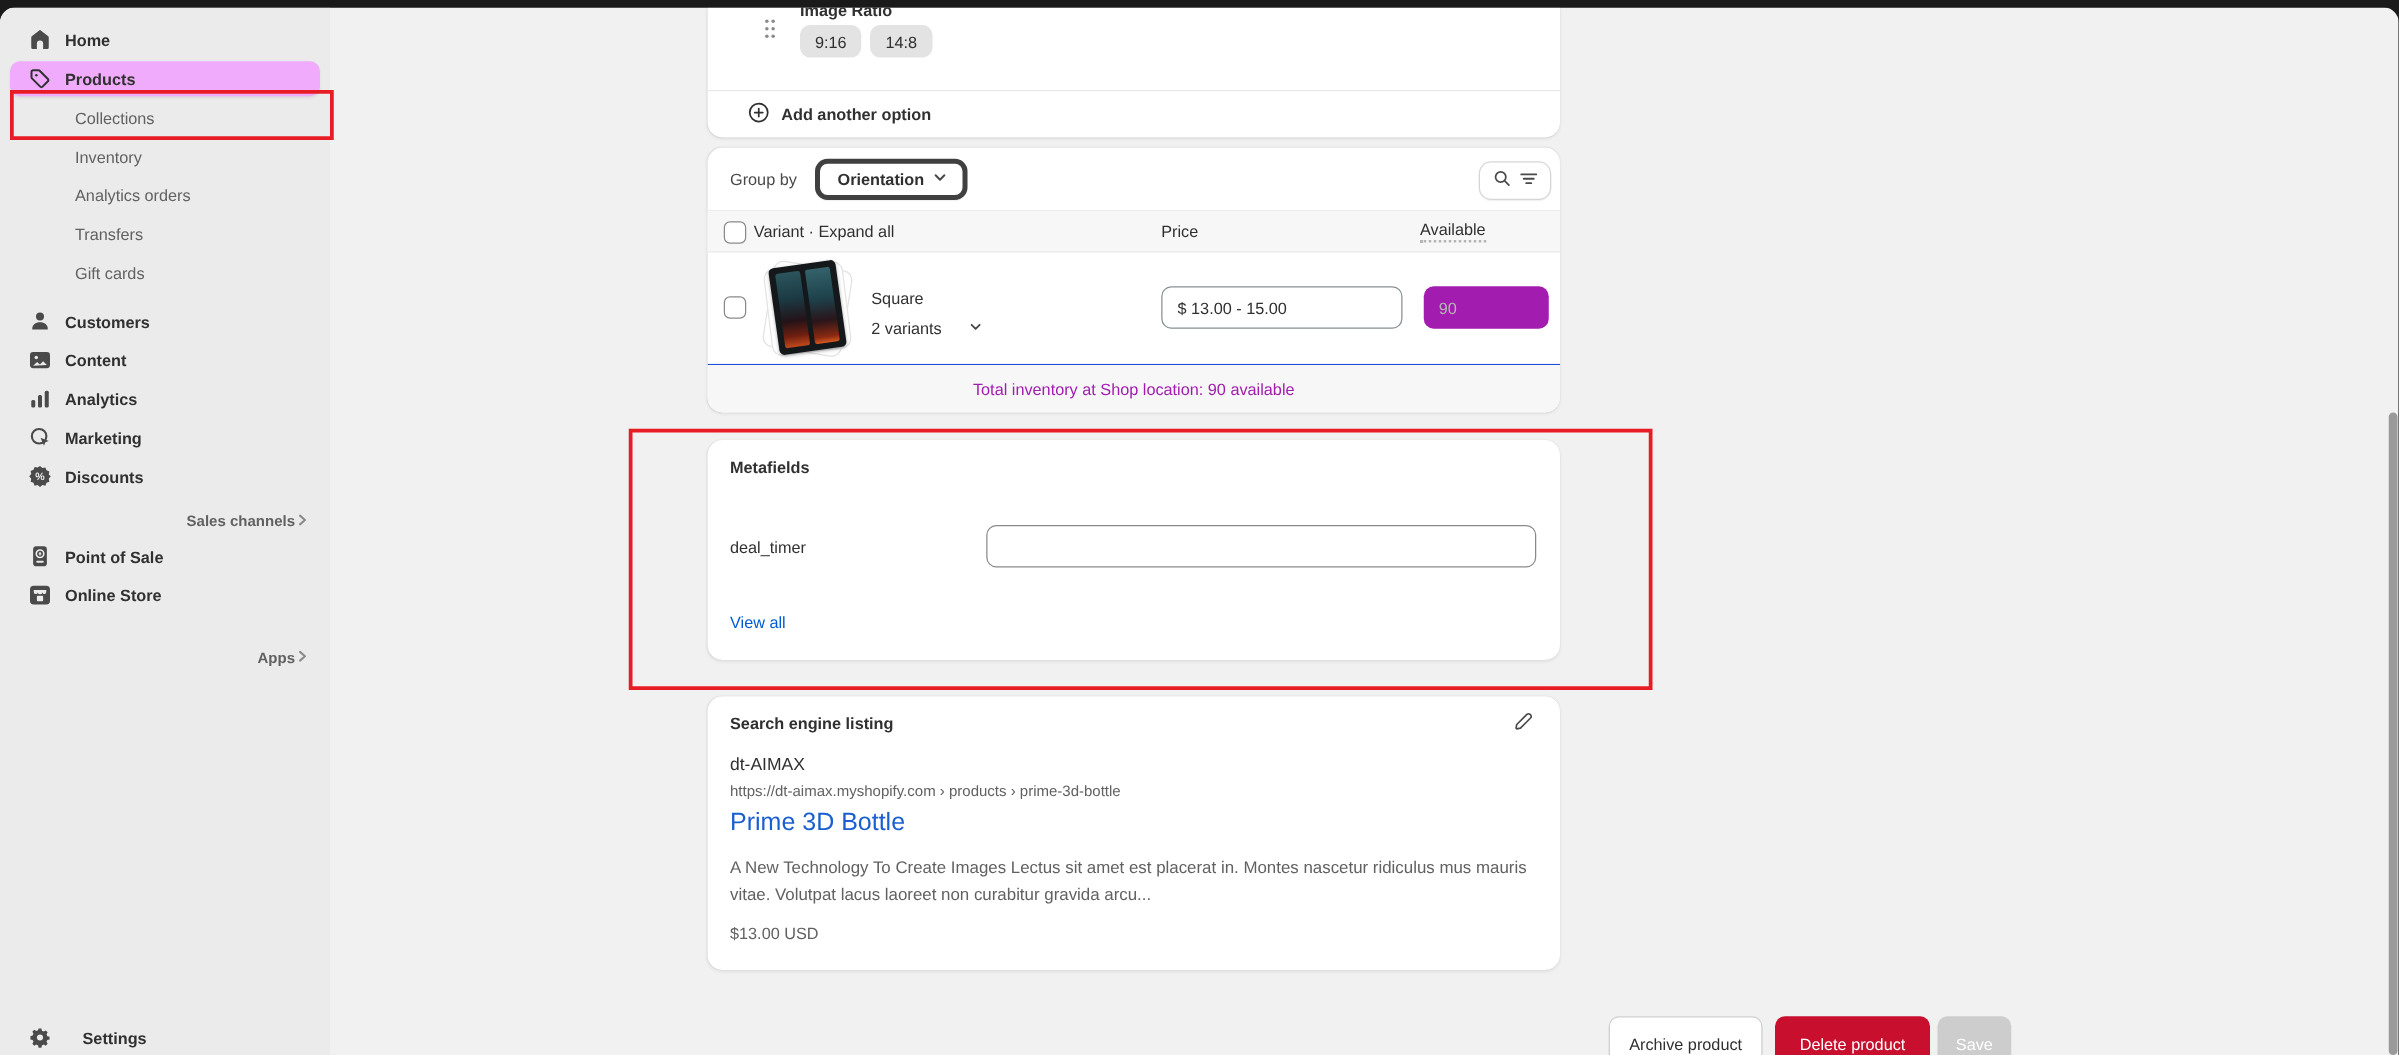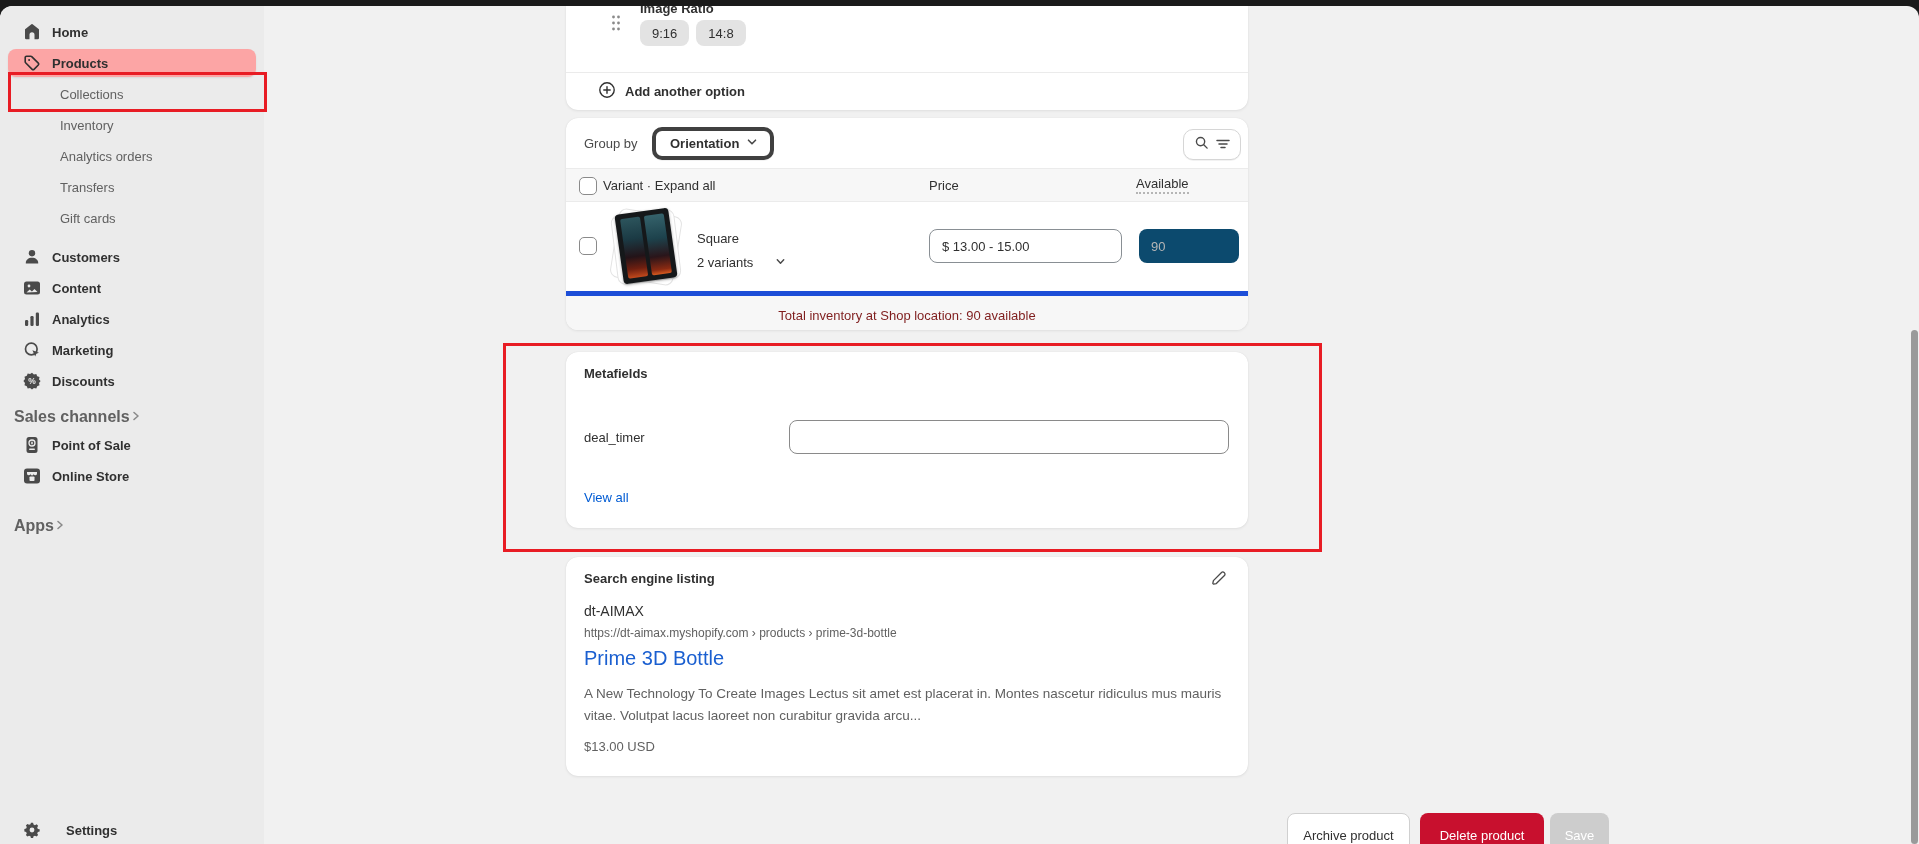--- a/index.html
+++ b/index.html
@@ -8,25 +8,25 @@
   .topbar { position:absolute; top:0; left:0; width:1919px; height:6px; background:#1a1a1a; z-index:50; }
   .frame { position:absolute; top:6px; left:0; width:1919px; height:838px; background:#f1f1f1;
            border-radius:12px 12px 0 0; overflow:hidden; }
 
   
   .sidebar { position:absolute; left:0; top:0; width:264px; height:100%; background:#ebebeb;
              border-top-left-radius:12px; padding-top:12px; }
   .nav-item { display:flex; align-items:center; gap:10px; height:28px; margin:0 8px 3px;
               padding-left:14px; border-radius:8px; font-size:13px; font-weight:600; color:#303030; cursor:default; }
   .nav-item.sub { padding-left:52px; font-weight:500; color:#616161; }
-  .nav-item.selected { background:#fca5a5; box-shadow:0 1px 2px rgba(0,0,0,.08); }
+  .nav-item.selected { background:#f0abfc; box-shadow:0 1px 2px rgba(0,0,0,.08); }
   .nav-icon { width:20px; height:20px; flex:0 0 20px; display:flex; align-items:center; justify-content:center; }
   .nav-spacer { height:8px; }
-  .nav-header { display:flex; justify-content:flex-start; align-items:center; height:16px;
-                margin:14px 8px 6px; padding:0 8px 0 6px; font-size:16px; font-weight:600; color:#616161; }
+  .nav-header { display:flex; justify-content:flex-end; align-items:center; height:16px;
+                margin:14px 8px 6px; padding:0 8px 0 6px; font-size:12px; font-weight:600; color:#616161; }
   .nav-header.apps { margin-top:28px; }
   .settings-row { position:absolute; left:8px; right:8px; bottom:0; margin:0;gap:24px; }
 
   
   .card { position:absolute; left:566px; width:682px; background:#ffffff; border-radius:12px;
           box-shadow:0 1px 3px rgba(0,0,0,.07), 0 0 1px rgba(0,0,0,.1); }
 
   
   .card-options { top:0; height:104px; border-radius:0 0 12px 12px; }
   .drag-handle { position:absolute; left:44px; top:7px; }
@@ -67,25 +67,25 @@
                  display:flex; gap:4px; padding:5px; }
   .panel { flex:1; border-radius:2px; }
   .panel-1 { background:linear-gradient(180deg,#2c545c 0%,#1b3a44 35%,#231318 65%,#6e1f10 85%,#c2491c 100%); }
   .panel-2 { background:linear-gradient(180deg,#35626b 0%,#1d424c 40%,#2a151a 70%,#8a2a12 92%,#d65a20 100%); }
   .variant-name { position:absolute; left:131px; top:28px; font-size:13px; color:#303030; line-height:17px; }
   .variant-toggle { margin-top:7px; display:flex; align-items:center; gap:22px; cursor:pointer; }
   .price-input { position:absolute; left:363px; top:27px; width:193px; height:34px; border:1px solid #898f94;
                  border-radius:8px; font-size:13px; color:#303030; padding:0 12px; background:#fff;
                  font-family:"Liberation Sans",sans-serif; }
   .qty-input { position:absolute; left:573px; top:27px; width:100px; height:34px; border:none;
-               border-radius:8px; background:#0c4a6e; color:#b5b5b5; font-size:13px; padding:0 12px;
+               border-radius:8px; background:#a21caf; color:#b5b5b5; font-size:13px; padding:0 12px;
                font-family:"Liberation Sans",sans-serif; }
   .table-footer { position:absolute; top:173px; left:0; right:0; height:39px; background:#f7f7f7;
-                  border-top:5px solid #1d4ed8; border-radius:0 0 12px 12px; text-align:center;
-                  line-height:39px; font-size:13px; color:#7f1d1d; }
+                  border-top:1px solid #1d4ed8; border-radius:0 0 12px 12px; text-align:center;
+                  line-height:39px; font-size:13px; color:#a21caf; }
 
   
   .card-metafields { top:346px; height:176px; }
   .card-title { position:absolute; left:18px; top:14px; font-size:13px; font-weight:700; color:#303030; }
   .mf-label { position:absolute; left:18px; top:78px; font-size:13px; color:#303030; }
   .mf-input { position:absolute; left:223px; top:68px; width:440px; height:34px; border:1px solid #8a8a8a;
               border-radius:8px; background:#fff; font-size:13px; padding:0 12px;
               font-family:"Liberation Sans",sans-serif; }
   .view-all { position:absolute; left:18px; top:138px; font-size:13px; font-weight:500; color:#005bd3; cursor:pointer; }
 

